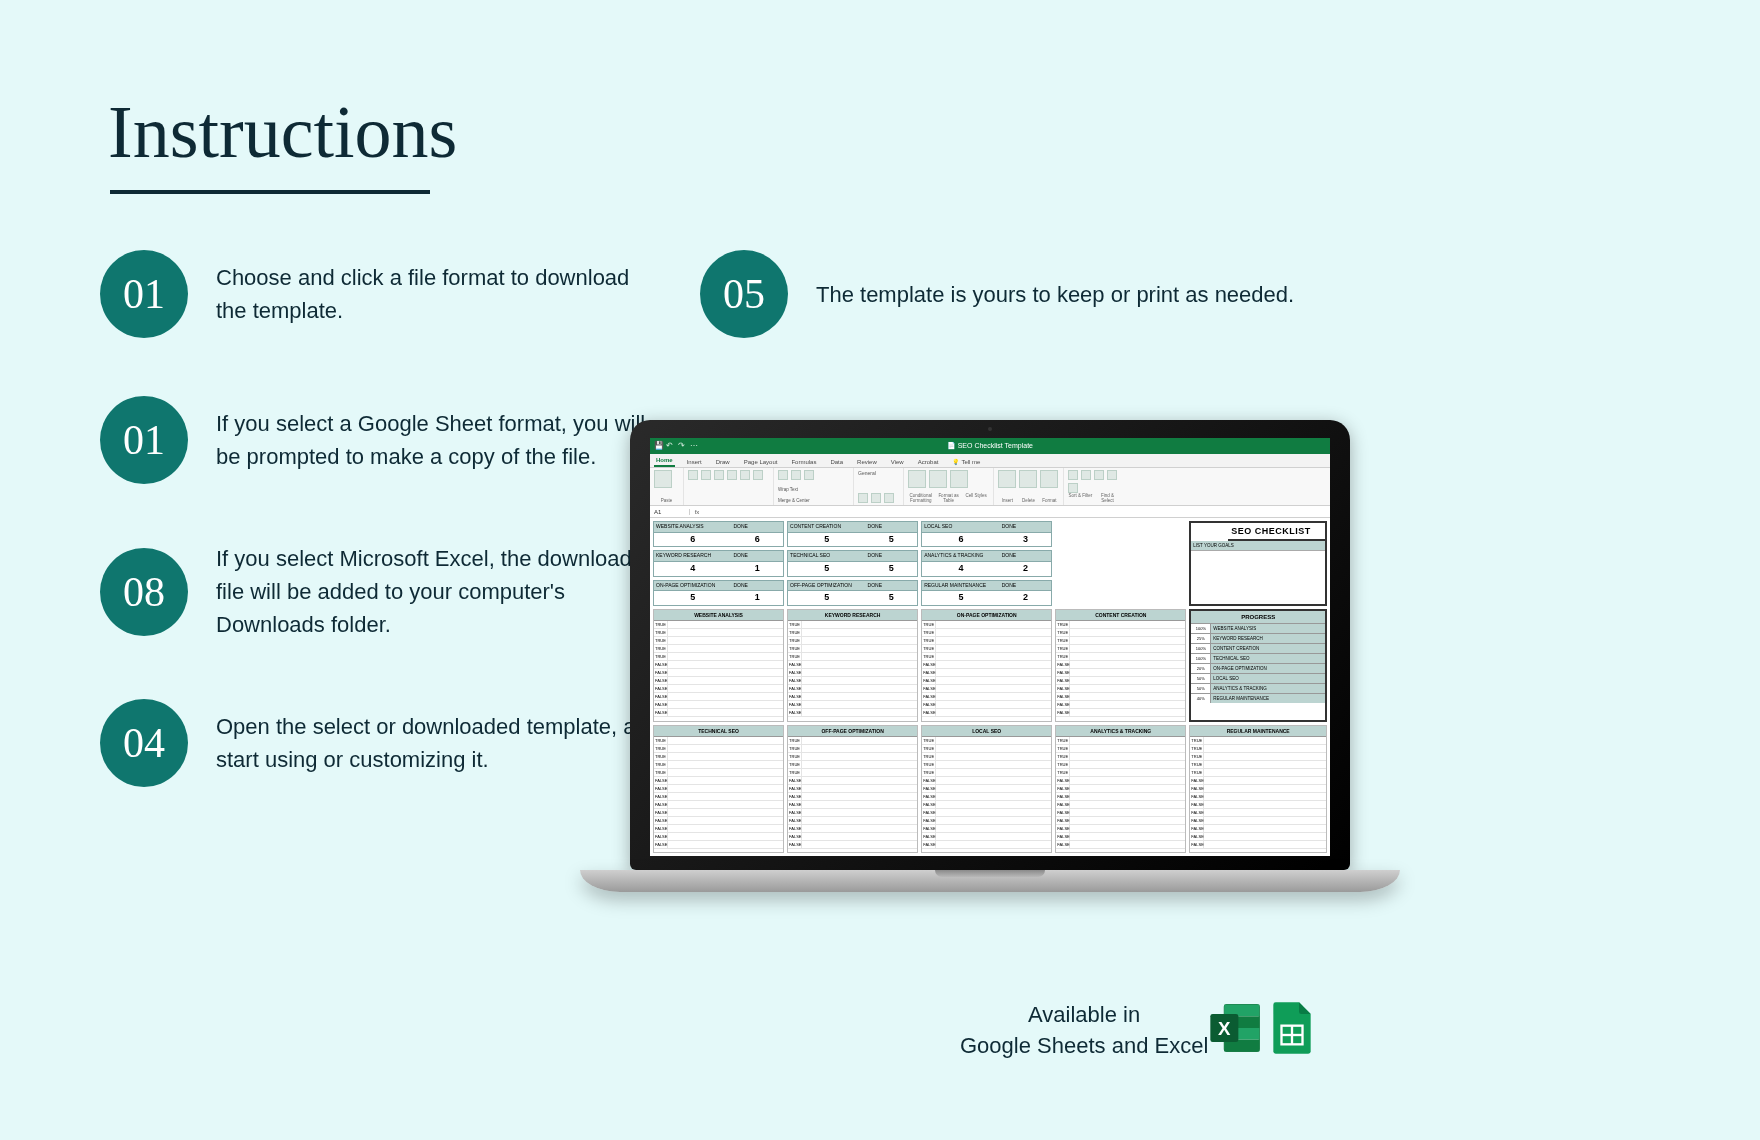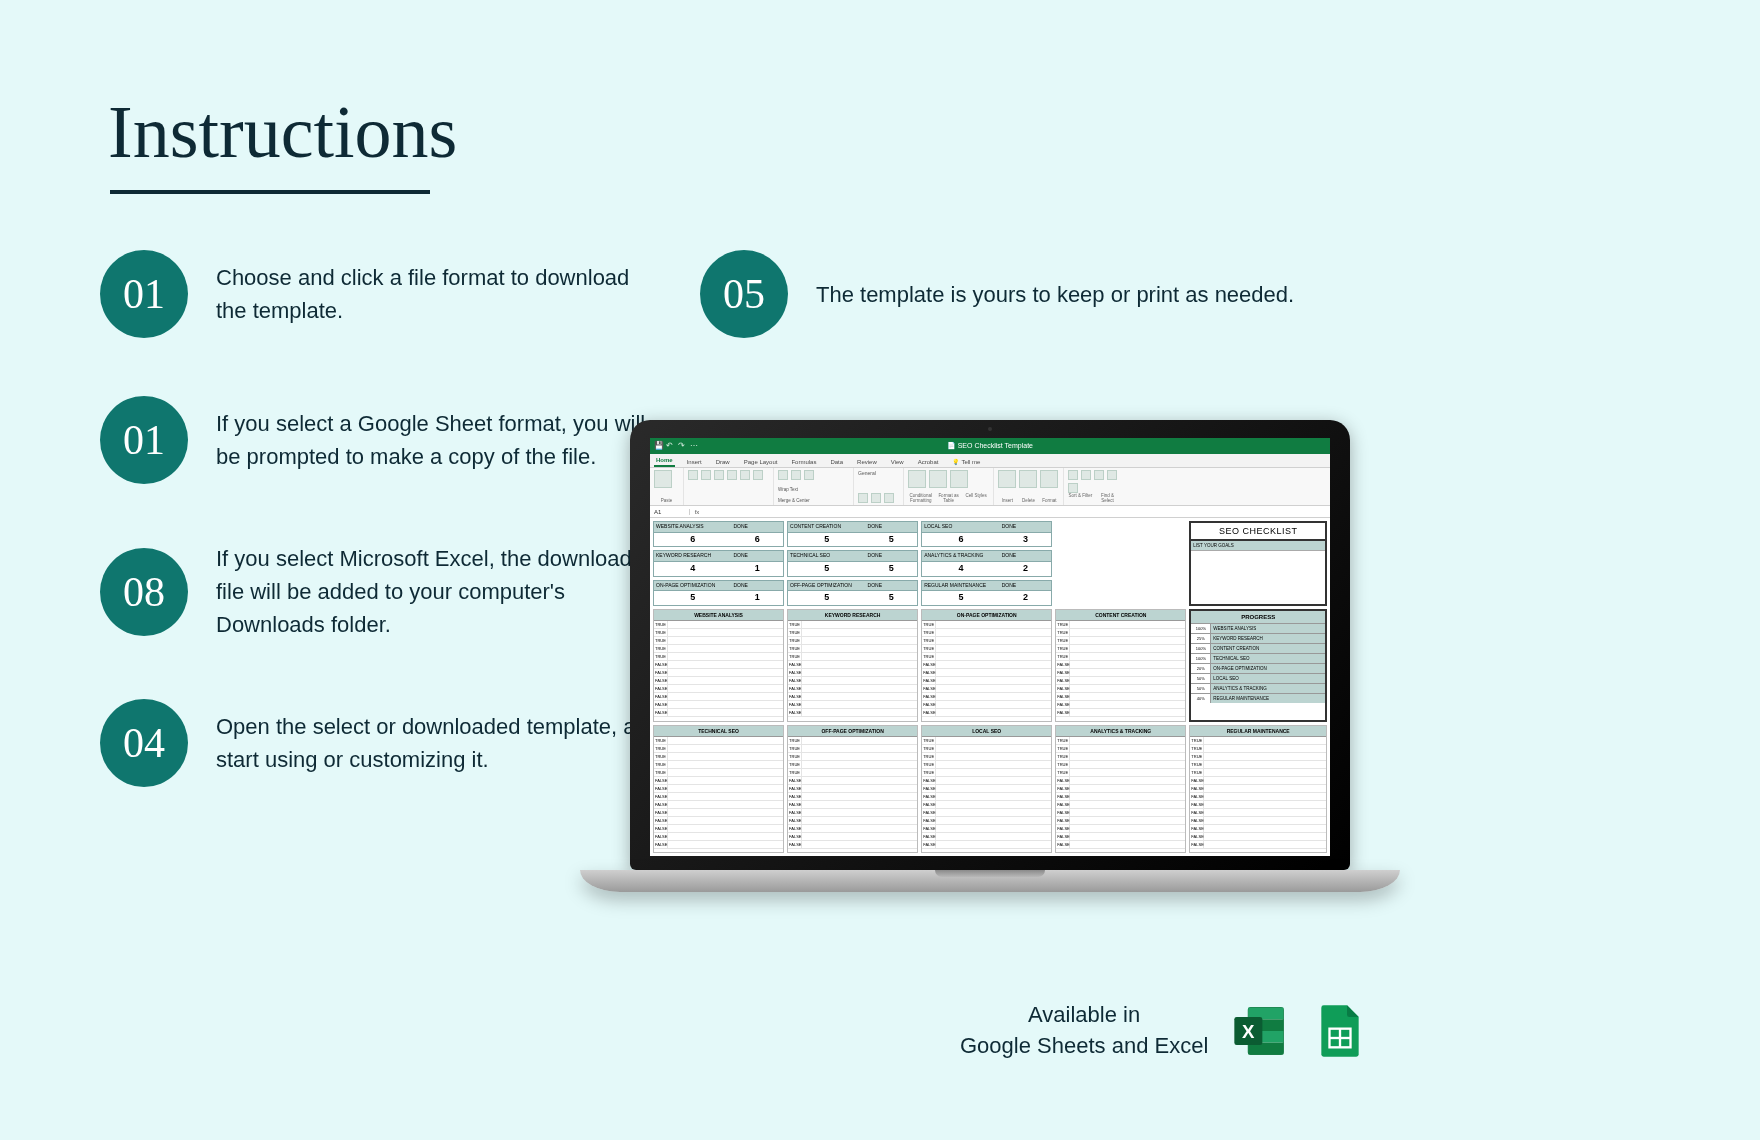--- a/index.html
+++ b/index.html
@@ -190,23 +190,24 @@
   }
   .metric-card .mh { background:#bcd4d1; padding:1px 2px; border-bottom:1px solid #8aa; }
   .metric-card .mv { background:#fff; text-align:center; font-size:9px; font-weight:700; padding:1px; }
   .seo-title-card {
     grid-row: span 3;
     border: 2px solid #333;
     background:#fff;
     display:flex; flex-direction:column;
   }
   .seo-title-head {
-    text-align:center; font-weight:400; font-size:9px;
+    text-align:left; font-weight:700; font-size:9px;
     border-bottom:2px solid #333; padding:3px;
     letter-spacing: 0.5px;
+    margin-left: 37px;
   }
   .seo-title-sub { background:#bcd4d1; font-size:4.5px; padding:2px; border-bottom:1px solid #aaa;}
   .checklist-col {
     border:1px solid #bbb;
     display:flex; flex-direction:column;
     font-size:4px;
     overflow:hidden;
   }
   .cl-head { background:#bcd4d1; font-size:5px; font-weight:600; text-align:center; padding:2px; border-bottom:1px solid #999; }
   .cl-row { display:flex; border-bottom:1px solid #e4e4e4; }
@@ -220,22 +221,20 @@
   .progress-row { display:flex; border-top:1px solid #999; }
   .progress-row span:first-child { width:20px; text-align:center; border-right:1px solid #999; padding:2px; font-size:4px;}
   .progress-row span:last-child { flex:1; padding:2px; background:#bcd4d1; font-size:4.5px; }
 
   
   .availability {
     position: absolute;
     left: 960px;
     top: 1000px;
     display: flex;
-    align-items: center;
-    gap: 24px;
   }
   .avail-text {
     font-family: 'Segoe UI', sans-serif;
     font-size: 22px;
     color: #0e2a35;
     text-align: center;
     line-height: 1.4;
   }
   .app-icon { width: 56px; height: 56px; }
 </style>

